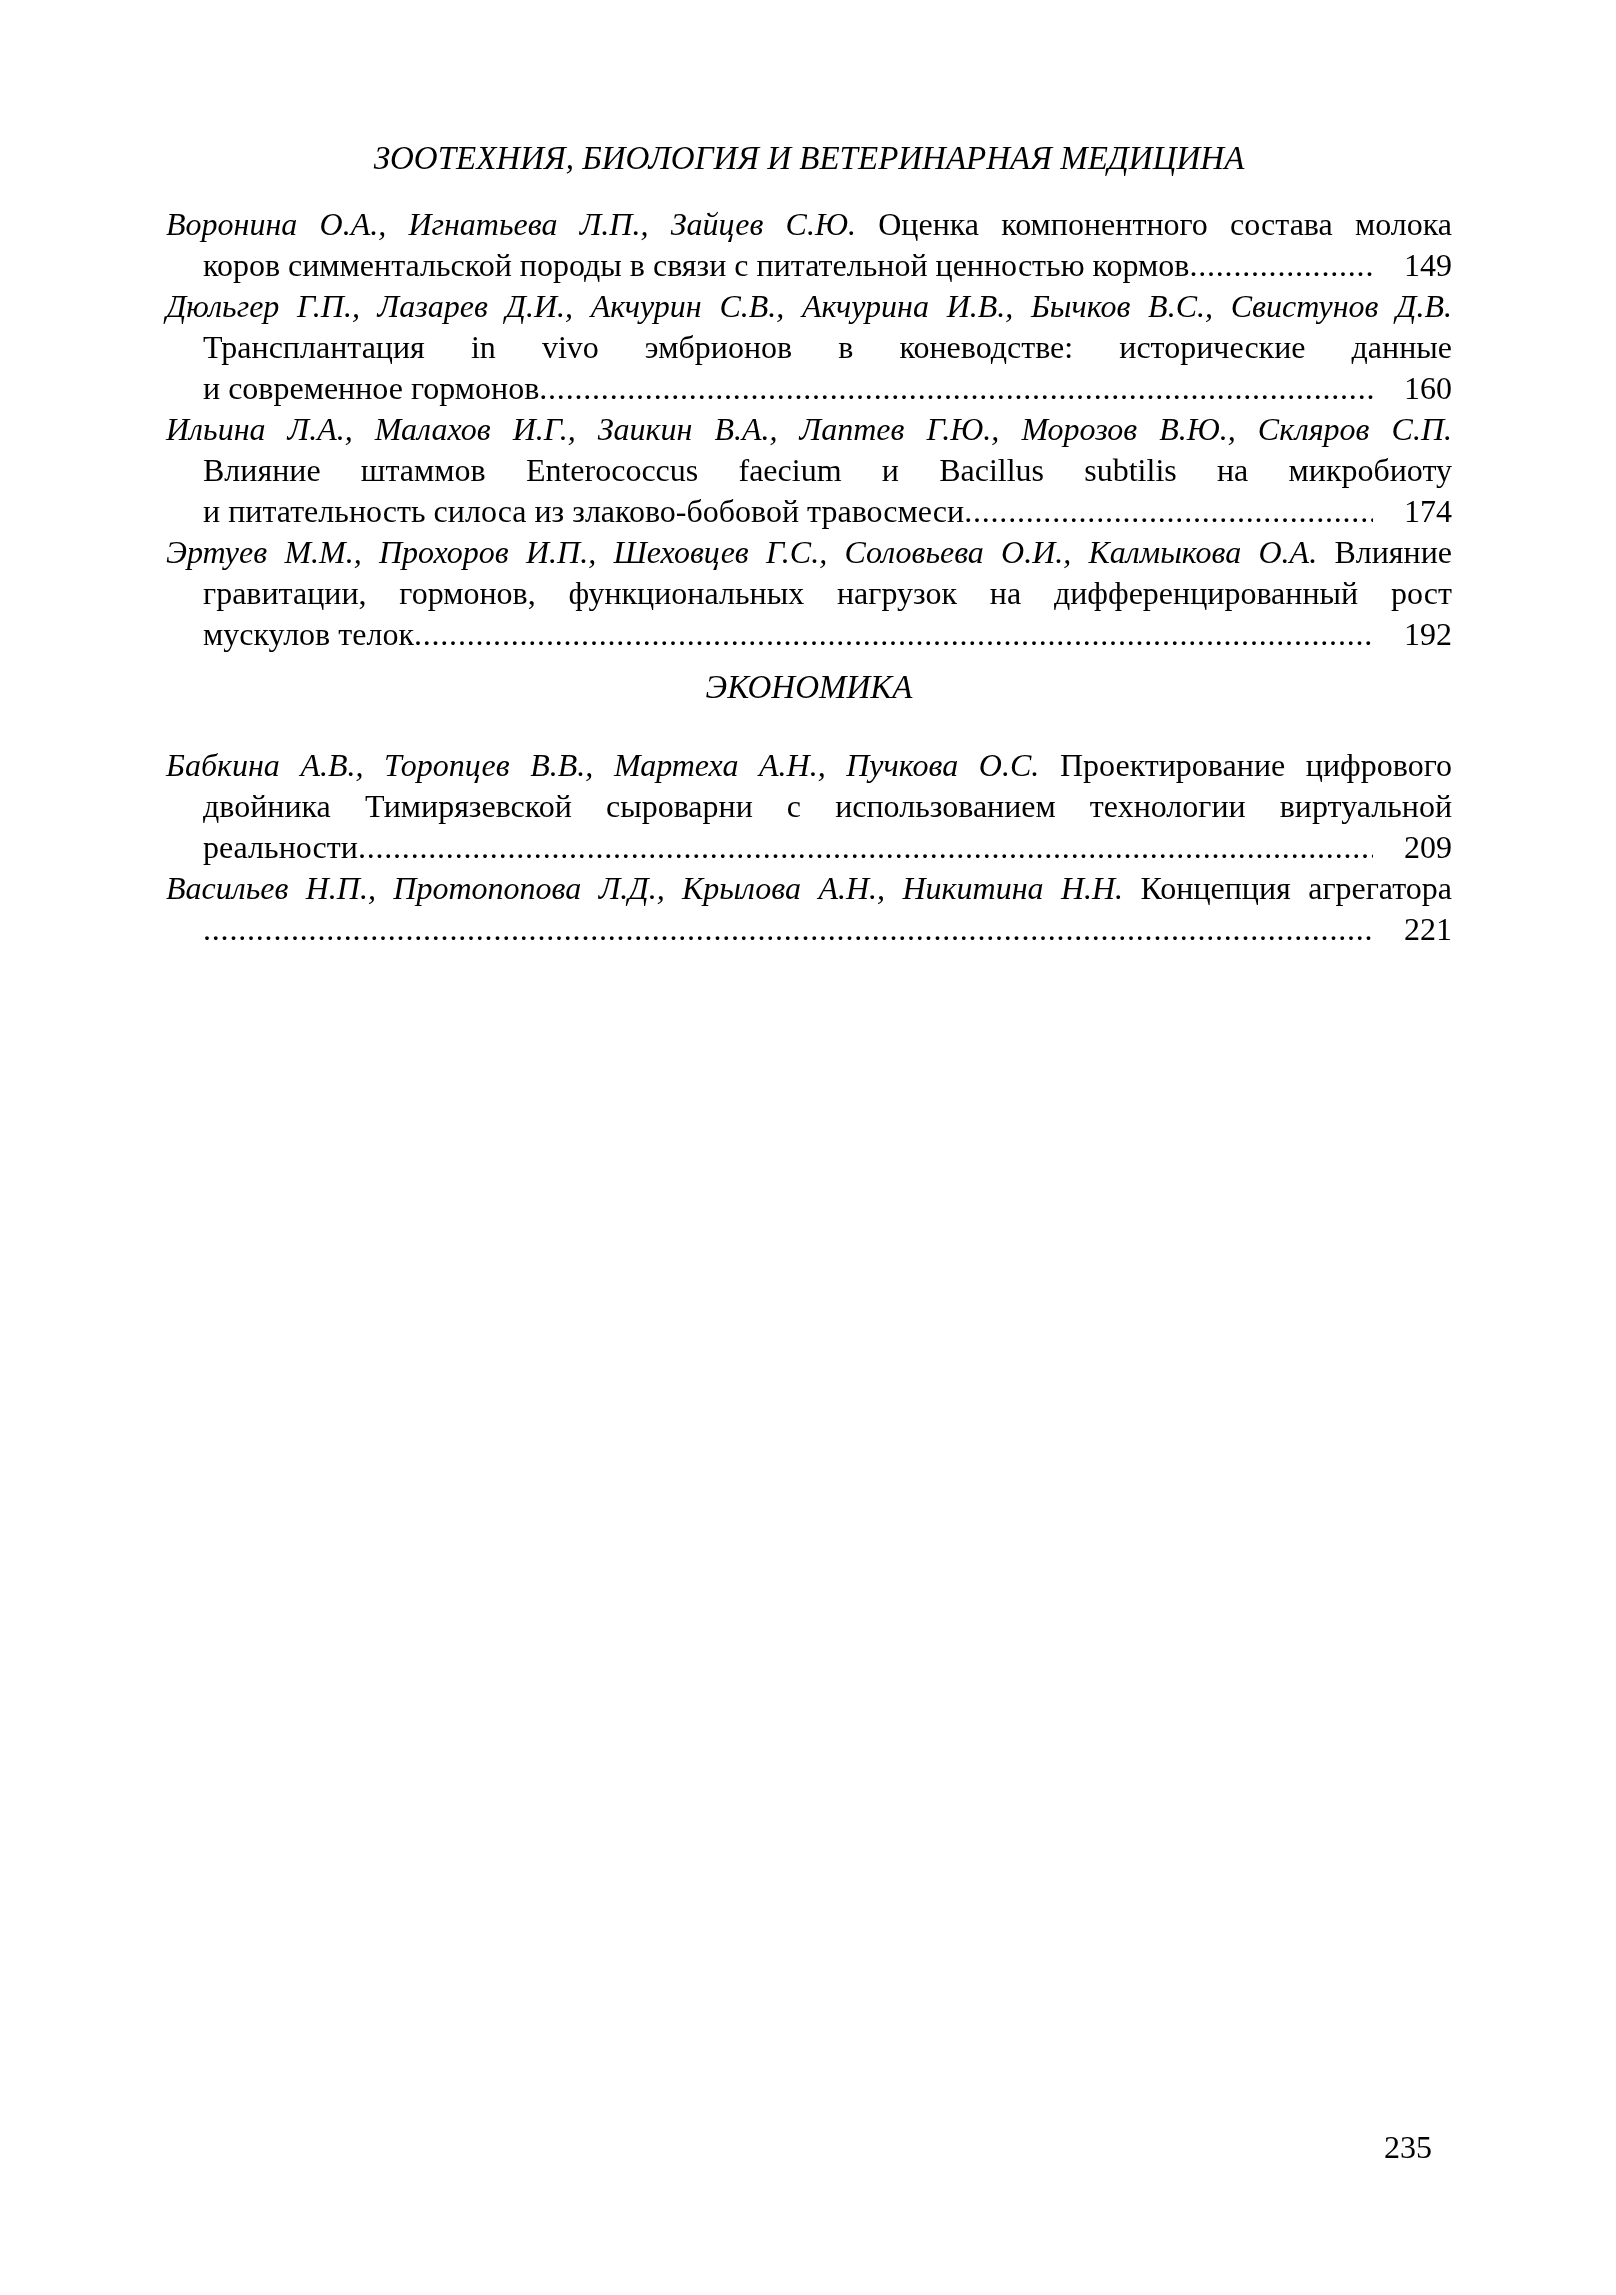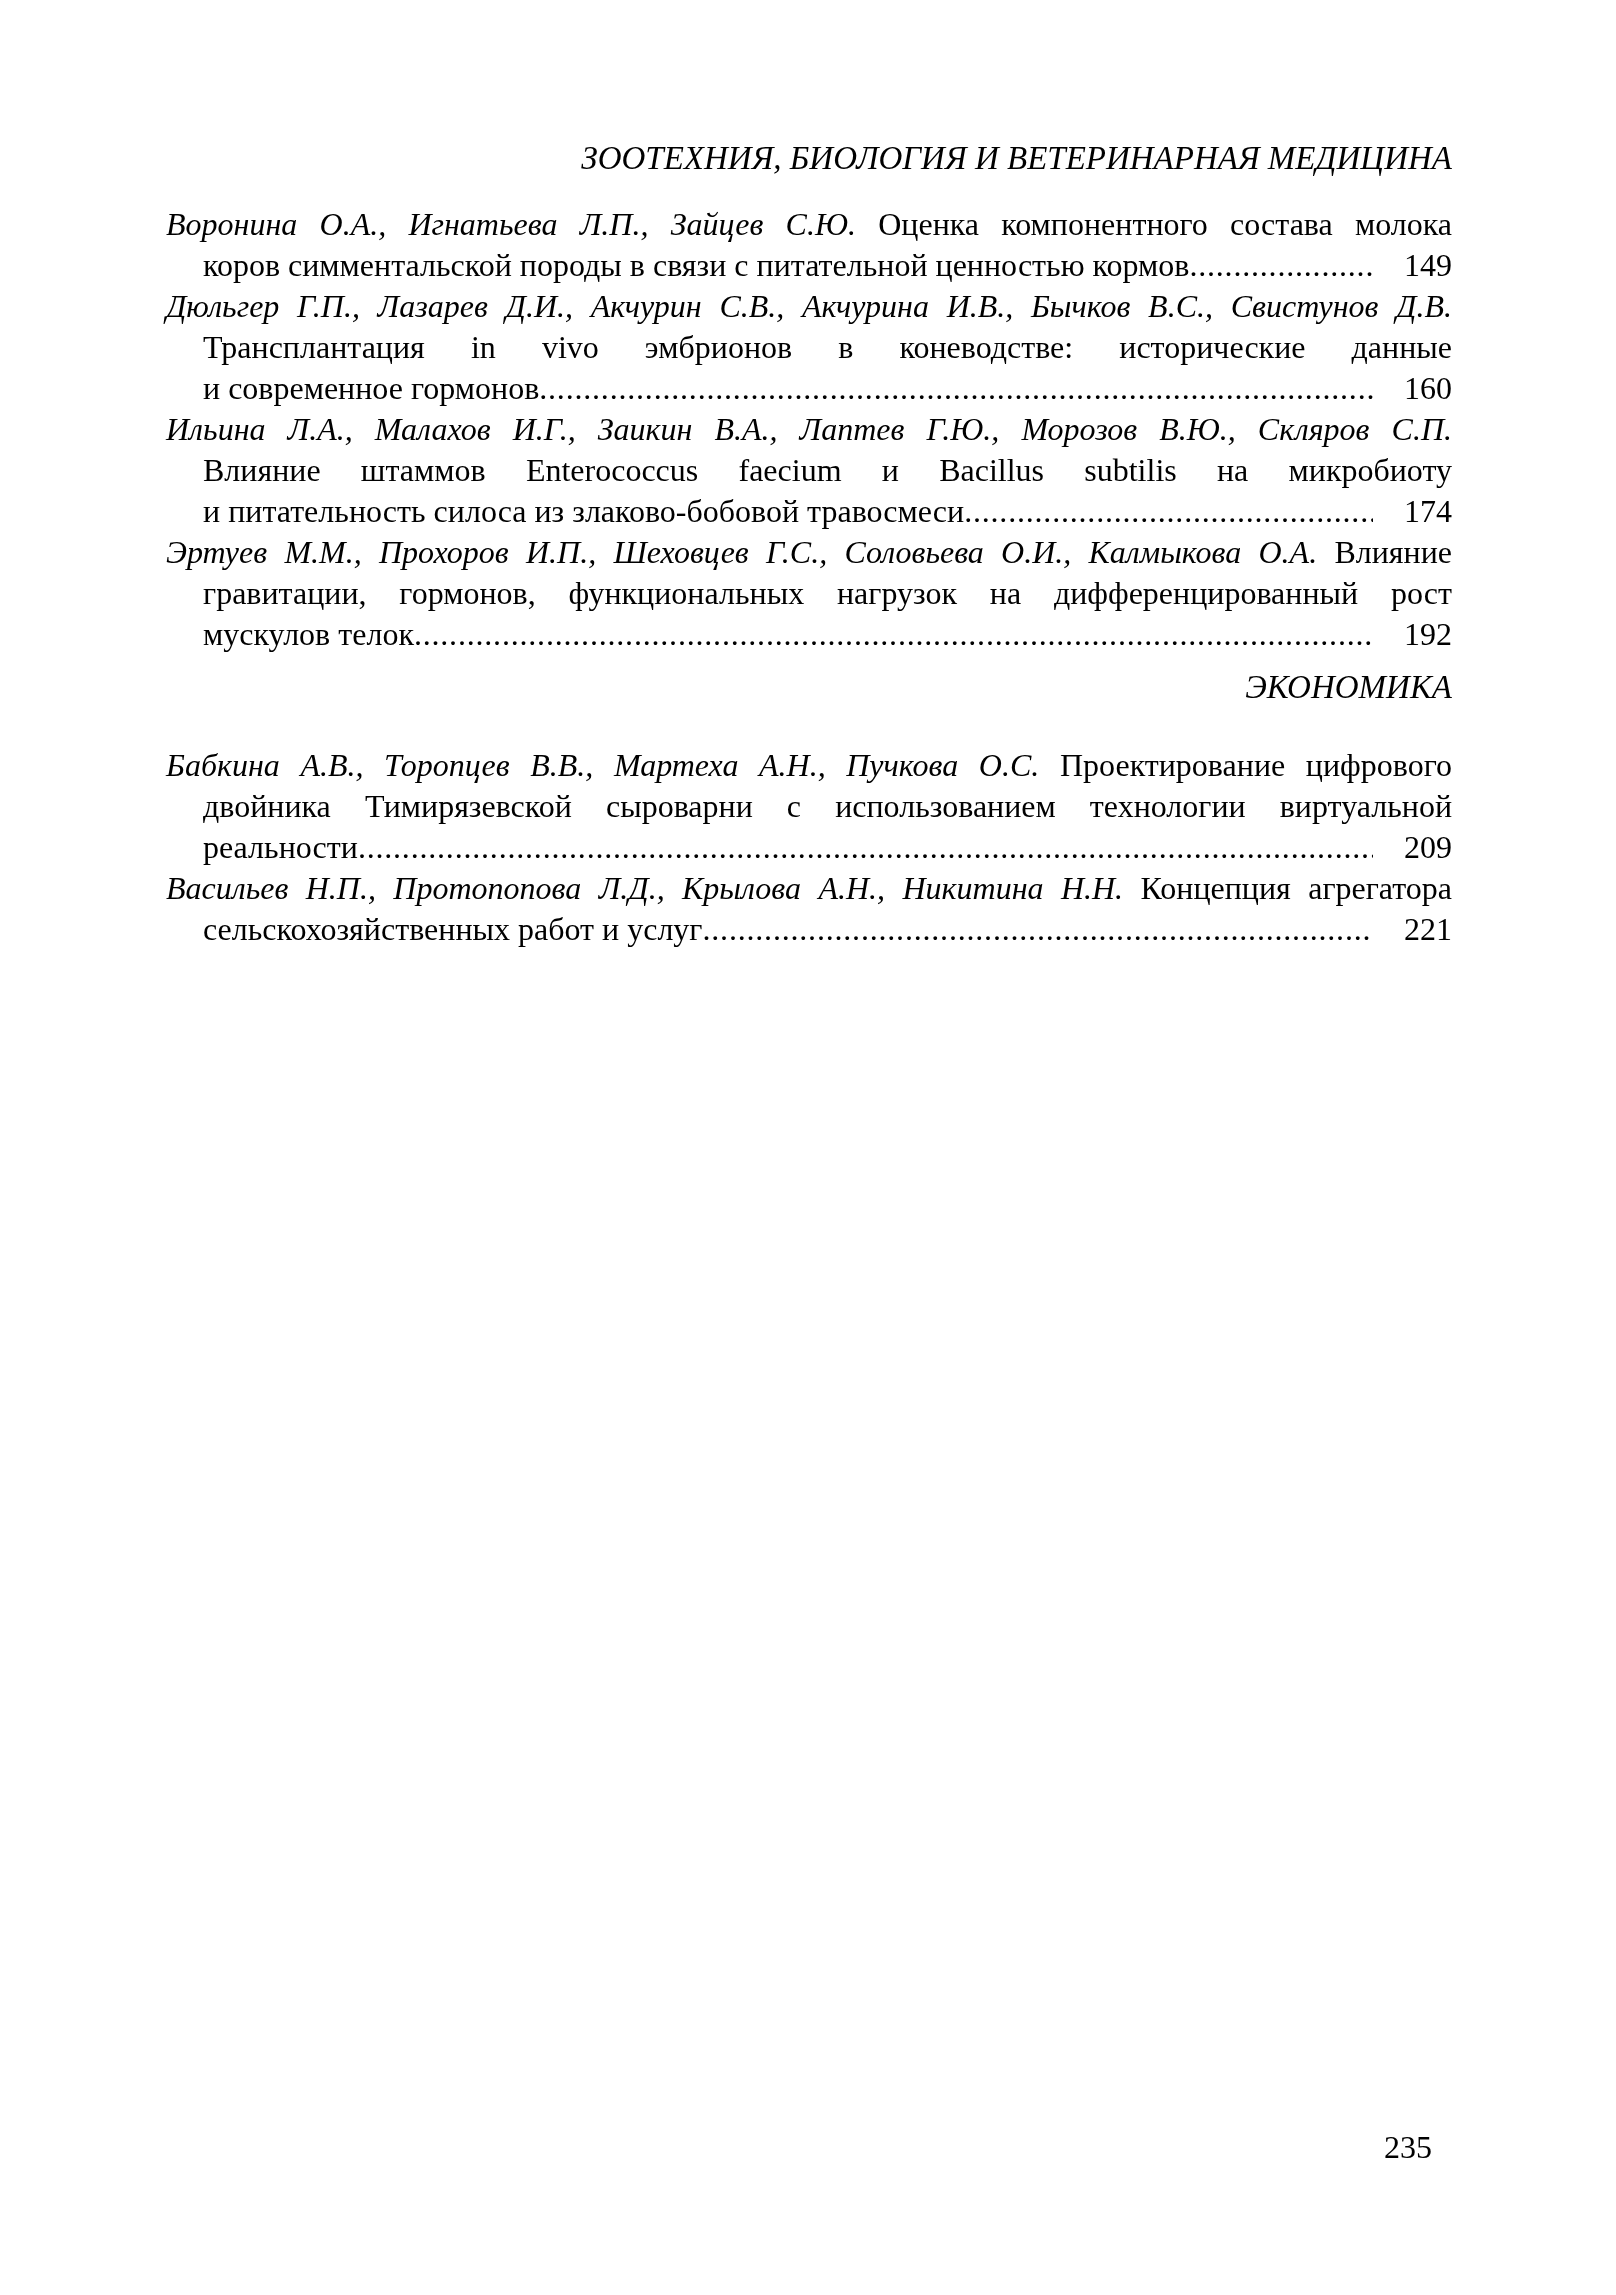--- a/index.html
+++ b/index.html
@@ -15,21 +15,21 @@
   .content {
     position: absolute;
     left: 166px;
     top: 138px;
     width: 1286px;
   }
   .section-heading {
     font-size: 33px;
     line-height: 41px;
     font-style: italic;
-    text-align: right;
+    text-align: center;
     white-space: nowrap;
   }
   .heading-1 { margin-bottom: 25px; }
   .heading-2 { margin-top: 12px; margin-bottom: 37px; }
   .line {
     font-size: 32px;
     line-height: 41px;
   }
   .just {
     text-align: justify;
@@ -125,21 +125,20 @@
         <div class="line indent leader">
             <span class="ltext">реальности</span>
             <span class="dots"></span>
             <span class="pnum">209</span>
           </div>
       </div>
 
       <div>
         <div class="line just"><span class="it">Васильев Н.П., Протопопова Л.Д., Крылова А.Н., Никитина Н.Н. </span><span class="rg">Концепция агрегатора</span></div>
         <div class="line indent leader">
-            <span class="ltext">сельскохозяйственных работ и услуг</span>
             <span class="dots"></span>
             <span class="pnum">221</span>
           </div>
       </div>
     </div>
 
   </div>
 
   <div class="folio">235</div>
 </div>

